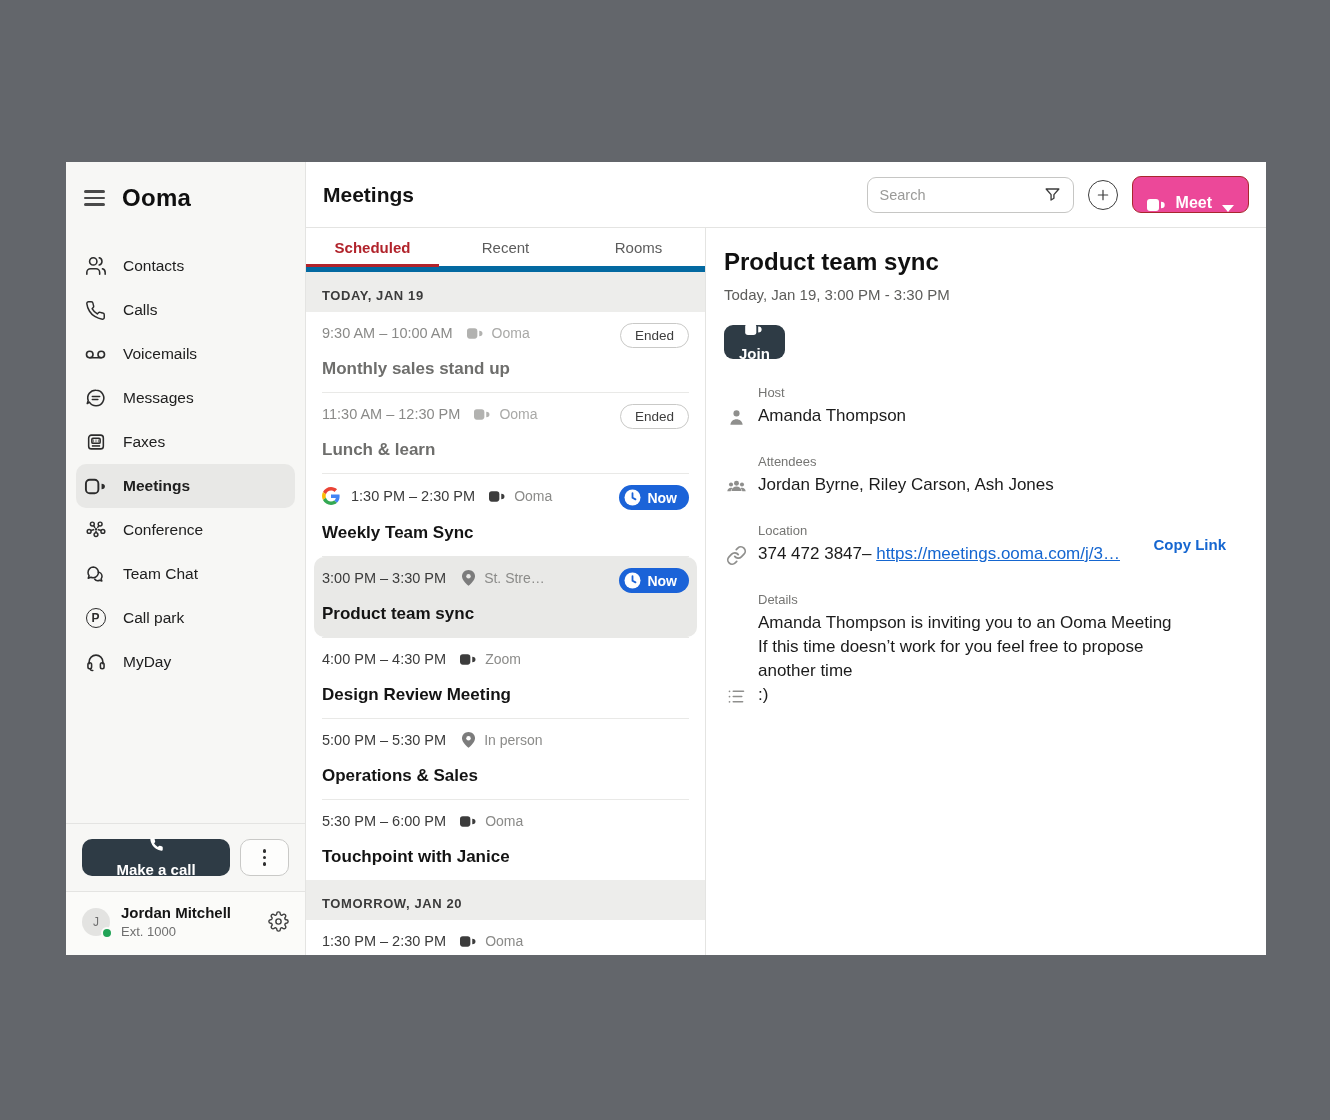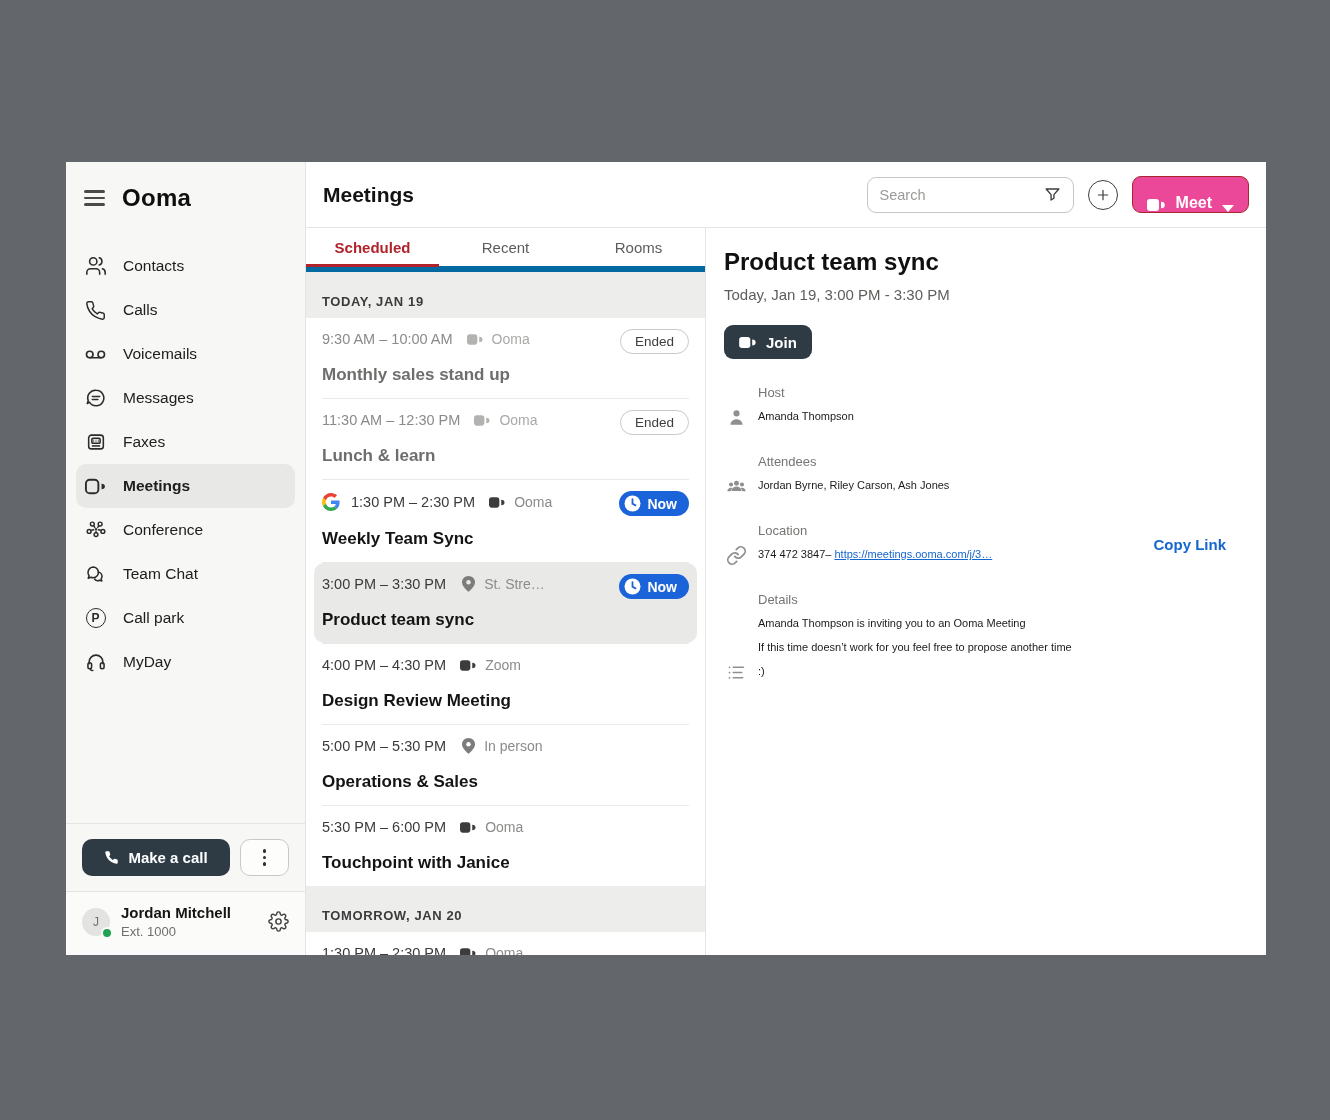--- a/index.html
+++ b/index.html
@@ -23,21 +23,21 @@
   .hamburger { width: 21px; display: flex; flex-direction: column; gap: 4px; cursor: pointer; }
   .hamburger i { display: block; height: 2.4px; background: #4a4a4a; border-radius: 2px; }
   .logo { font-size: 24px; font-weight: 600; color: #0f0f0f; letter-spacing: .3px; }
   .nav { margin-top: 24px; }
   .nav-item { height: 44px; display: flex; align-items: center; gap: 16px; padding: 0 18px; font-size: 15.5px; font-weight: 500; color: #202020; cursor: pointer; }
   .nav-icon { flex: 0 0 23px; width: 23px; height: 23px; display: flex; align-items: center; justify-content: center; color: #2c2c2c; }
   .nav-item.selected { background: #e8e8e6; border-radius: 10px; margin: 0 10px; padding: 0 8px; font-weight: 700; }
   .cp-icon { width: 20px; height: 20px; border: 1.8px solid #2c2c2c; border-radius: 50%; display: flex; align-items: center; justify-content: center; font-size: 12px; font-weight: 700; color: #2c2c2c; }
   .side-spacer { flex: 1; }
   .call-row { border-top: 1px solid #e4e4e2; padding: 15px 16px; display: flex; gap: 10px; align-items: center; }
-  .btn-dark { background: #2e3b45; color: #fff; border: none; border-radius: 10px; font-family: inherit; font-weight: 700; font-size: 15px; display: flex; align-items: center; justify-content: center; gap: 9px; cursor: pointer; }
+  .btn-dark { background: #2e3b45; color: #fff; border: none; border-radius: 10px; font-family: inherit; font-weight: 700; font-size: 15px; display: flex; align-items: center; justify-content: center; gap: 9px; cursor: pointer; flex-direction: column; }
   .make-call { flex: 1; height: 37px; }
   .kebab-btn { width: 49px; height: 37px; background: #fdfdfc; border: 1px solid #c9c9c7; border-radius: 10px; display: flex; flex-direction: column; align-items: center; justify-content: center; gap: 3px; cursor: pointer; }
   .kebab-btn i { width: 3.6px; height: 3.6px; border-radius: 50%; background: #2e2e2e; }
   .user-row { border-top: 1px solid #e4e4e2; padding: 12px 16px 16px; display: flex; align-items: center; gap: 11px; background: #fbfbf9; }
   .avatar { position: relative; width: 28px; height: 28px; border-radius: 50%; background: #e3e3e1; color: #6f6f6f; font-size: 12px; font-weight: 500; display: flex; align-items: center; justify-content: center; }
   .status-dot { position: absolute; right: -3px; bottom: -3px; width: 12px; height: 12px; border-radius: 50%; background: #21a356; border: 2px solid #fbfbf9; }
   .user-name { font-size: 15px; font-weight: 600; color: #151515; }
   .user-ext { font-size: 13px; color: #6f6f6f; margin-top: 3px; }
   .gear { margin-left: auto; color: #3d3d3d; cursor: pointer; display: flex; }
 
@@ -55,21 +55,21 @@
   .caret-down { width: 0; height: 0; border-left: 6px solid transparent; border-right: 6px solid transparent; border-top: 7px solid #fff; }
 
   .content { flex: 1; display: flex; min-height: 0; }
   
   .list-pane { width: 400px; flex: 0 0 400px; border-right: 1px solid #e4e4e2; display: flex; flex-direction: column; overflow: hidden; }
   .tabs { height: 44px; flex: 0 0 44px; display: flex; border-bottom: 6px solid #0369a1; }
   .tab { flex: 1; display: flex; align-items: center; justify-content: center; font-size: 15px; font-weight: 500; color: #5c5c5c; cursor: pointer; position: relative; }
   .tab.active { color: #b1232b; font-weight: 700; }
   .tab.active::after { content: ""; position: absolute; left: 0; right: 0; bottom: -1px; height: 3px; background: #b1232b; }
   .list-scroll { flex: 1; overflow: hidden; }
-  .section-band { background: #ededeb; padding: 22px 16px 9px; font-size: 13px; font-weight: 600; letter-spacing: .6px; color: #3b3b3b; }
+  .section-band { background: #ededeb; padding: 16px 16px 9px; font-size: 13px; font-weight: 600; letter-spacing: .6px; color: #3b3b3b; }
   .mrow { position: relative; padding: 13px 92px 13px 16px; cursor: pointer; }
   .mrow-top { display: flex; align-items: center; gap: 9px; }
   .mtime { font-size: 14.5px; color: #3b3b3b; white-space: nowrap; }
   .picon { display: flex; color: #3c3c3c; margin-left: 5px; }
   .picon.pin { color: #7c7c7c; margin-left: 7px; }
   .pname { font-size: 14px; color: #8b8b89; white-space: nowrap; }
   .mtitle { margin-top: 18px; font-size: 17px; font-weight: 700; color: #141414; }
   .mrow.past .mtime { color: #8a8a88; }
   .mrow.past .picon { color: #b2b2b0; }
   .mrow.past .pname { color: #a9a9a7; }
@@ -84,21 +84,21 @@
 
   
   .detail-pane { flex: 1; min-width: 0; padding: 20px 40px 20px 18px; overflow: hidden; }
   .d-title { font-size: 24px; font-weight: 700; color: #101010; }
   .d-sub { margin-top: 10px; font-size: 15px; color: #5d5d5b; }
   .btn-join { margin-top: 22px; height: 34px; padding: 0 15px; border-radius: 9px; font-size: 15px; }
   .info-row { display: flex; align-items: flex-end; gap: 10px; margin-top: 26px; }
   .info-icon { flex: 0 0 24px; width: 24px; display: flex; justify-content: center; color: #8f8f8d; padding-top: 2px; }
   .info-body { min-width: 0; }
   .info-label { font-size: 13px; color: #757573; }
-  .info-value { margin-top: 4px; font-size: 11px; color: #1b1b1b; line-height: 24px; max-width: 445px; }
+  .info-value { margin-top: 4px; font-size: 17px; color: #1b1b1b; line-height: 24px; max-width: 445px; }
   .link { color: #1566d0; text-decoration: underline; cursor: pointer; }
   .copy-link { margin-left: auto; align-self: center; font-size: 15px; font-weight: 700; color: #1566d0; cursor: pointer; white-space: nowrap; }
   svg { display: block; }
 </style>
 </head>
 <body>
 
 <div class="app">
 
   <aside class="sidebar">

